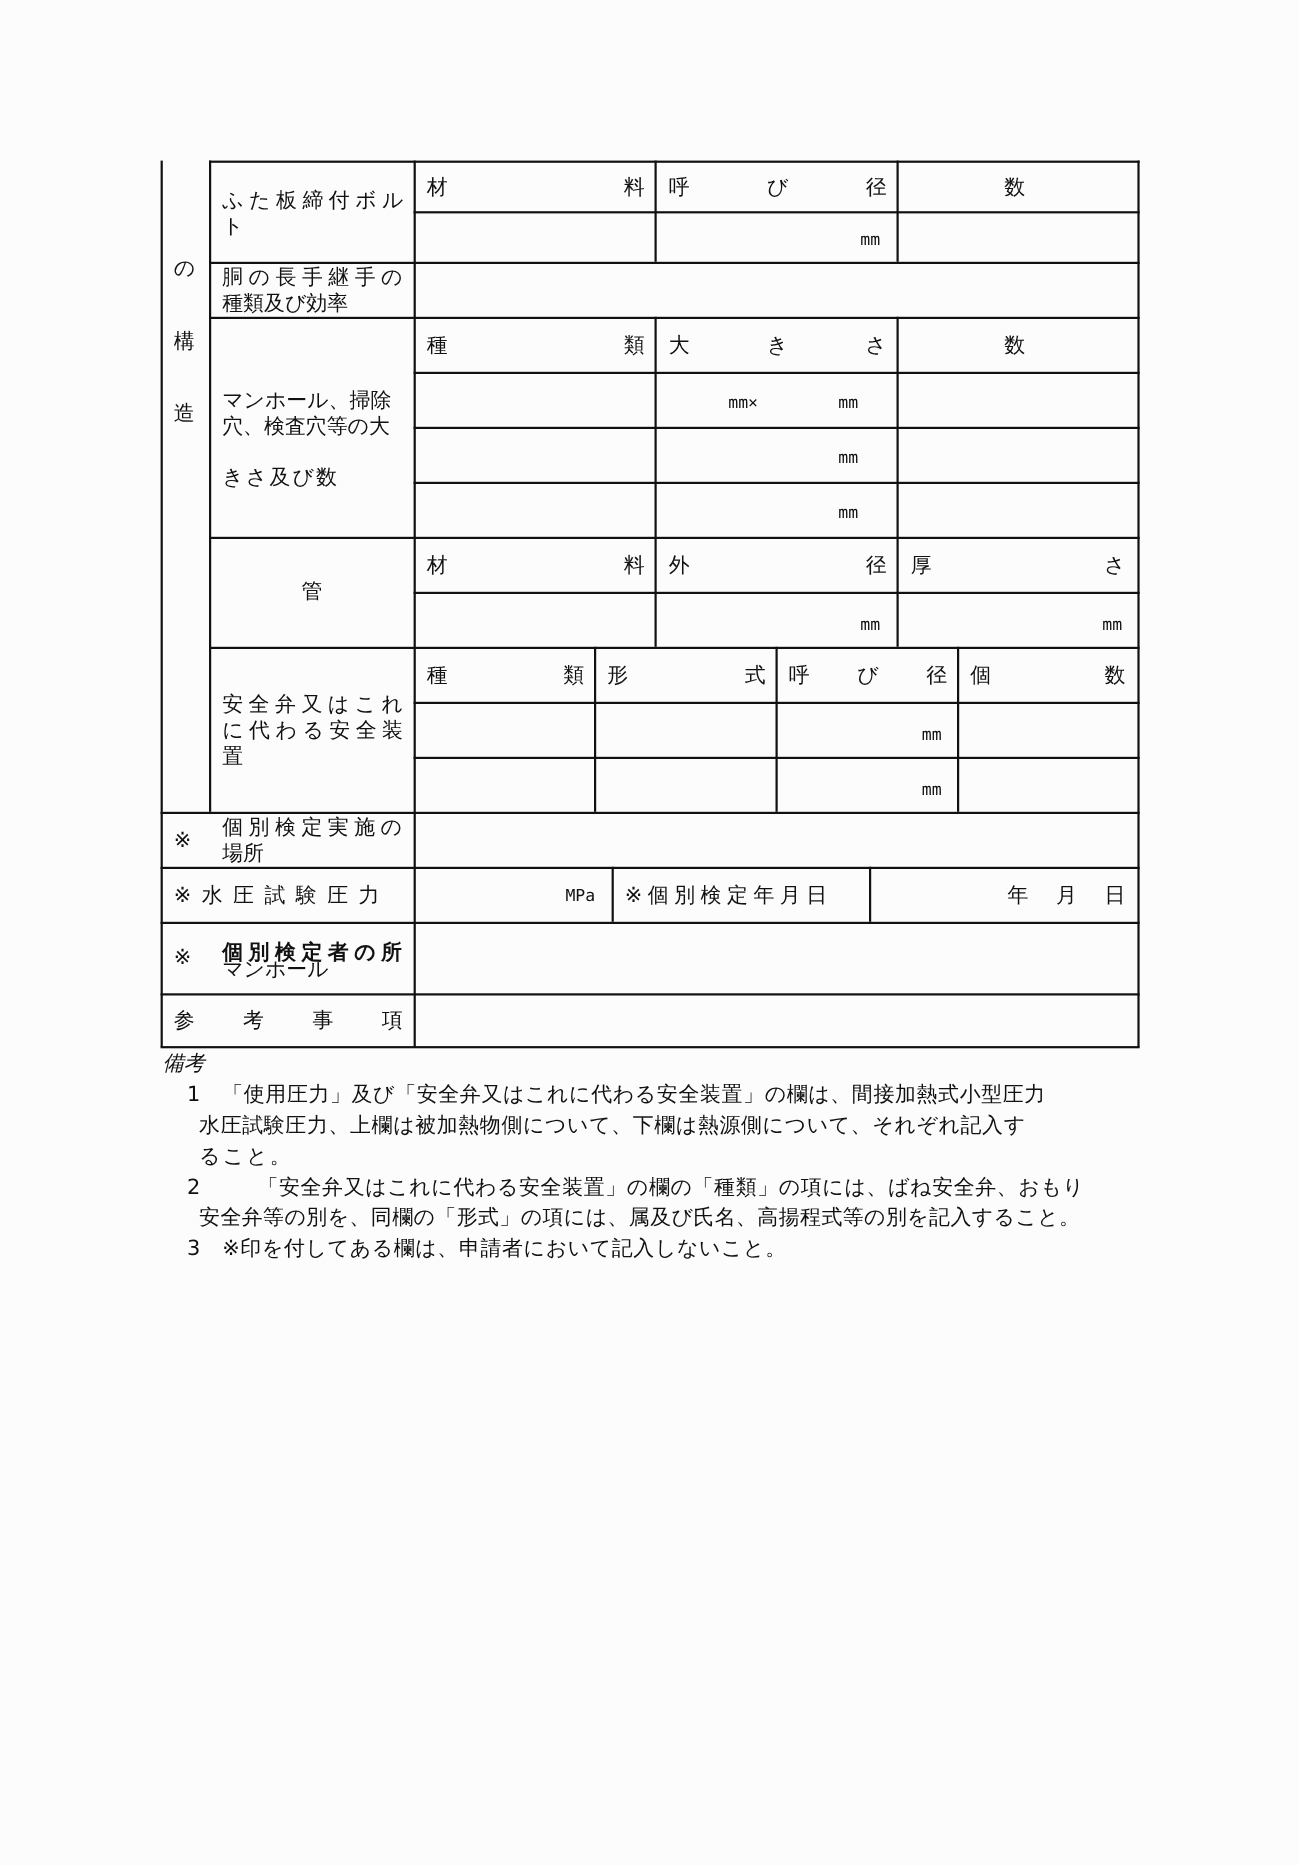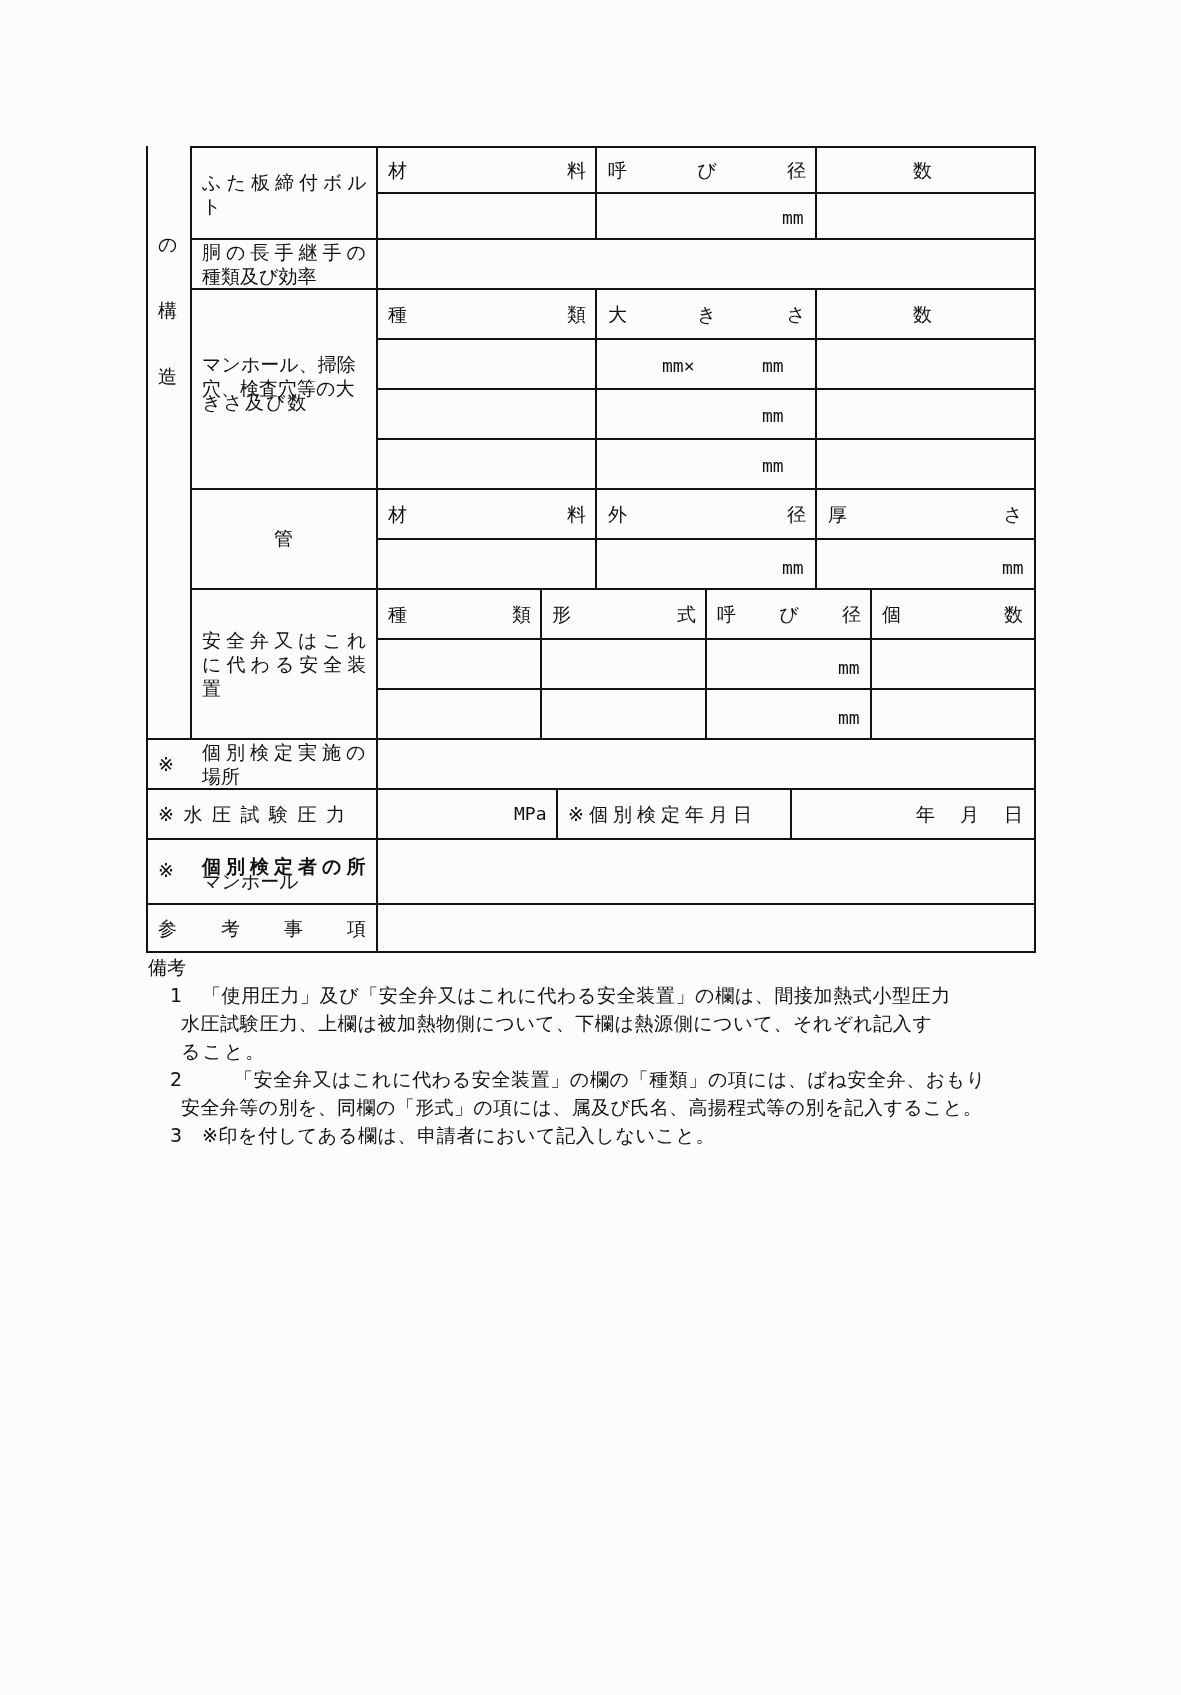--- a/index.html
+++ b/index.html
@@ -2,21 +2,21 @@
 <html><head>
 <meta charset="utf-8">
 <style>
   html,body{margin:0;padding:0;background:#fcfcfc;}
   body{width:1181px;height:1695px;position:relative;font-family:"DejaVu Sans","Liberation Sans",sans-serif;color:#111;}
   .abs{position:absolute;box-sizing:border-box;}
   .hl{position:absolute;height:2px;background:#111;}
   .vl{position:absolute;width:2px;background:#111;}
   .t{position:absolute;font-size:19px;line-height:24px;white-space:nowrap;}
   .spread{display:flex;justify-content:space-between;}
-  .mm{font-family:"DejaVu Sans Mono","Liberation Mono",monospace;font-size:18px;}
+  .mm{font-family:"DejaVu Sans Mono","Liberation Mono",monospace;font-size:15px;}
   .notes{position:absolute;font-size:19px;line-height:28px;}
 </style>
 </head>
 <body>
 
 <div>
 
   <div class="vl" style="left:146px;top:146px;height:806px;"></div>
   <div class="vl" style="left:1034px;top:146px;height:806px;"></div>
   <div class="vl" style="left:190px;top:146px;height:592px;"></div>
@@ -73,21 +73,21 @@
 <div class="abs" style="left:597px;top:194px;width:218px;height:44px;"></div>
 <div class="t mm" style="left:782px;top:206px;">mm</div>
 <div class="abs" style="left:817px;top:194px;width:217px;height:44px;"></div>
 
 <div class="t" style="left:202px;top:240px;letter-spacing:5px;">胴の長手継手の</div>
 <div class="t" style="left:202px;top:264px;">種類及び効率</div>
 <div class="abs" style="left:378px;top:240px;width:656px;height:48px;"></div>
 
 <div class="t" style="left:202px;top:352px;">マンホール、掃除</div>
 <div class="t" style="left:202px;top:376px;">穴、検査穴等の大</div>
-<div class="t" style="left:202px;top:392px;letter-spacing:2px;font-family:Liberation Mono, monospace;">きさ及び数</div>
+<div class="t" style="left:202px;top:422px;letter-spacing:2px;">きさ及び数</div>
 
 <div class="t spread" style="left:388px;top:302px;width:198px;">
   <span>種</span>
     <span>類</span>
 </div>
 <div class="t spread" style="left:608px;top:302px;width:198px;">
   <span>大</span>
     <span>き</span>
     <span>さ</span>
 </div>
@@ -184,21 +184,21 @@
 <div class="abs" style="left:378px;top:840px;width:656px;height:63px;"></div>
 
 <div class="t spread" style="left:158px;top:916px;width:208px;">
   <span>参</span>
     <span>考</span>
     <span>事</span>
     <span>項</span>
 </div>
 <div class="abs" style="left:378px;top:905px;width:656px;height:46px;"></div>
 
-<div class="notes" style="left:148px;top:953px;">備考</div>
+<div class="notes" style="left:148px;top:953px;font-style:italic;">備考</div>
 
 <div class="notes" style="left:170px;top:981px;">1</div>
 <div class="notes" style="left:202px;top:981px;letter-spacing:0.6px;">「使用圧力」及び「安全弁又はこれに代わる安全装置」の欄は、間接加熱式小型圧力</div>
 <div class="notes" style="left:181px;top:1009px;letter-spacing:0.6px;">水圧試験圧力、上欄は被加熱物側について、下欄は熱源側について、それぞれ記入す</div>
 <div class="notes" style="left:181px;top:1037px;letter-spacing:2px;">ること。</div>
 
 <div class="notes" style="left:170px;top:1065px;">2</div>
 <div class="notes" style="left:202px;top:1065px;letter-spacing:0.6px;margin-left:32px;">「安全弁又はこれに代わる安全装置」の欄の「種類」の項には、ばね安全弁、おもり</div>
 <div class="notes" style="left:181px;top:1093px;letter-spacing:0.4px;">安全弁等の別を、同欄の「形式」の項には、属及び氏名、高揚程式等の別を記入すること。</div>
 

